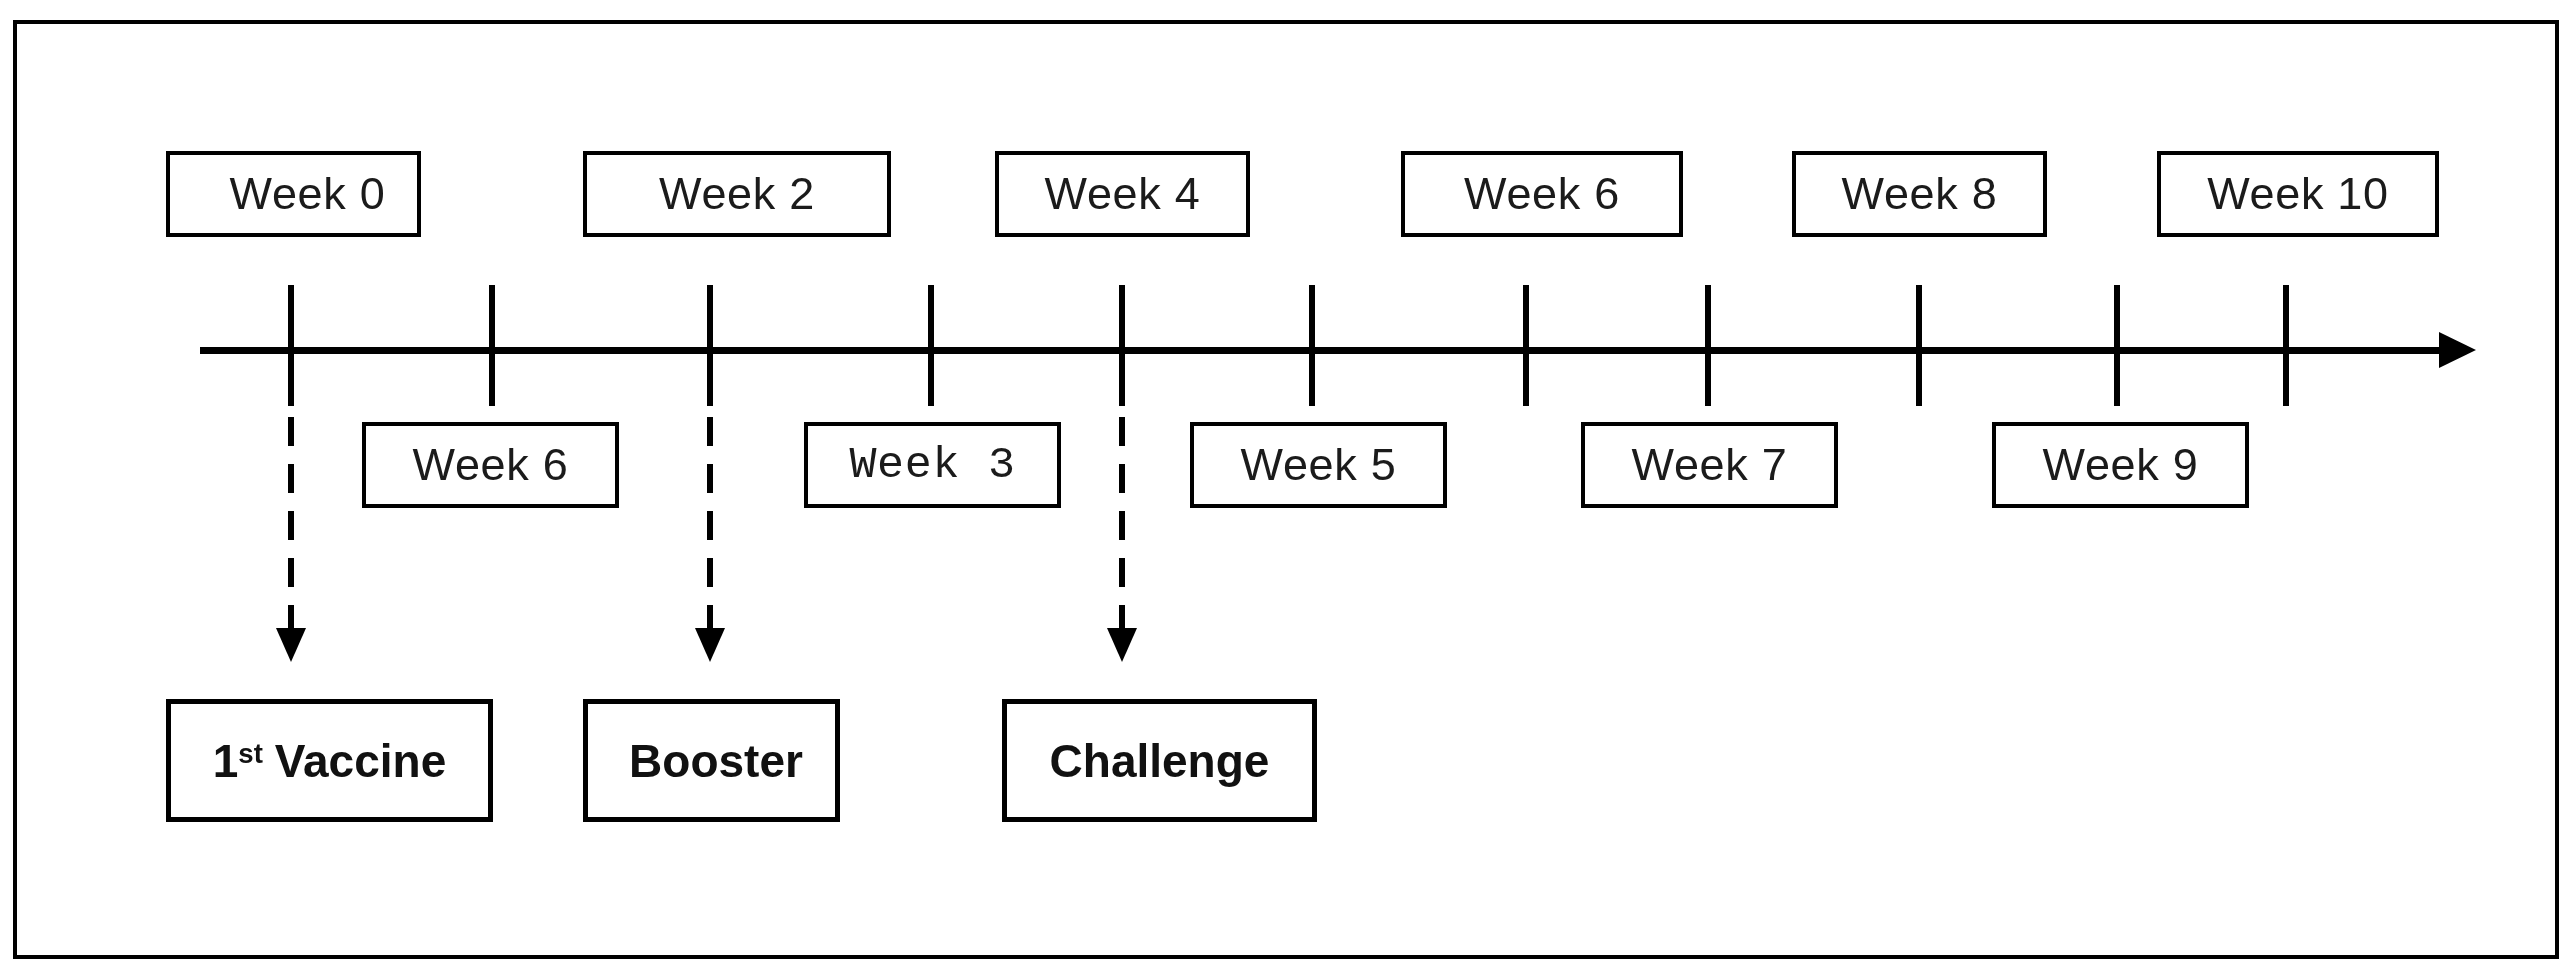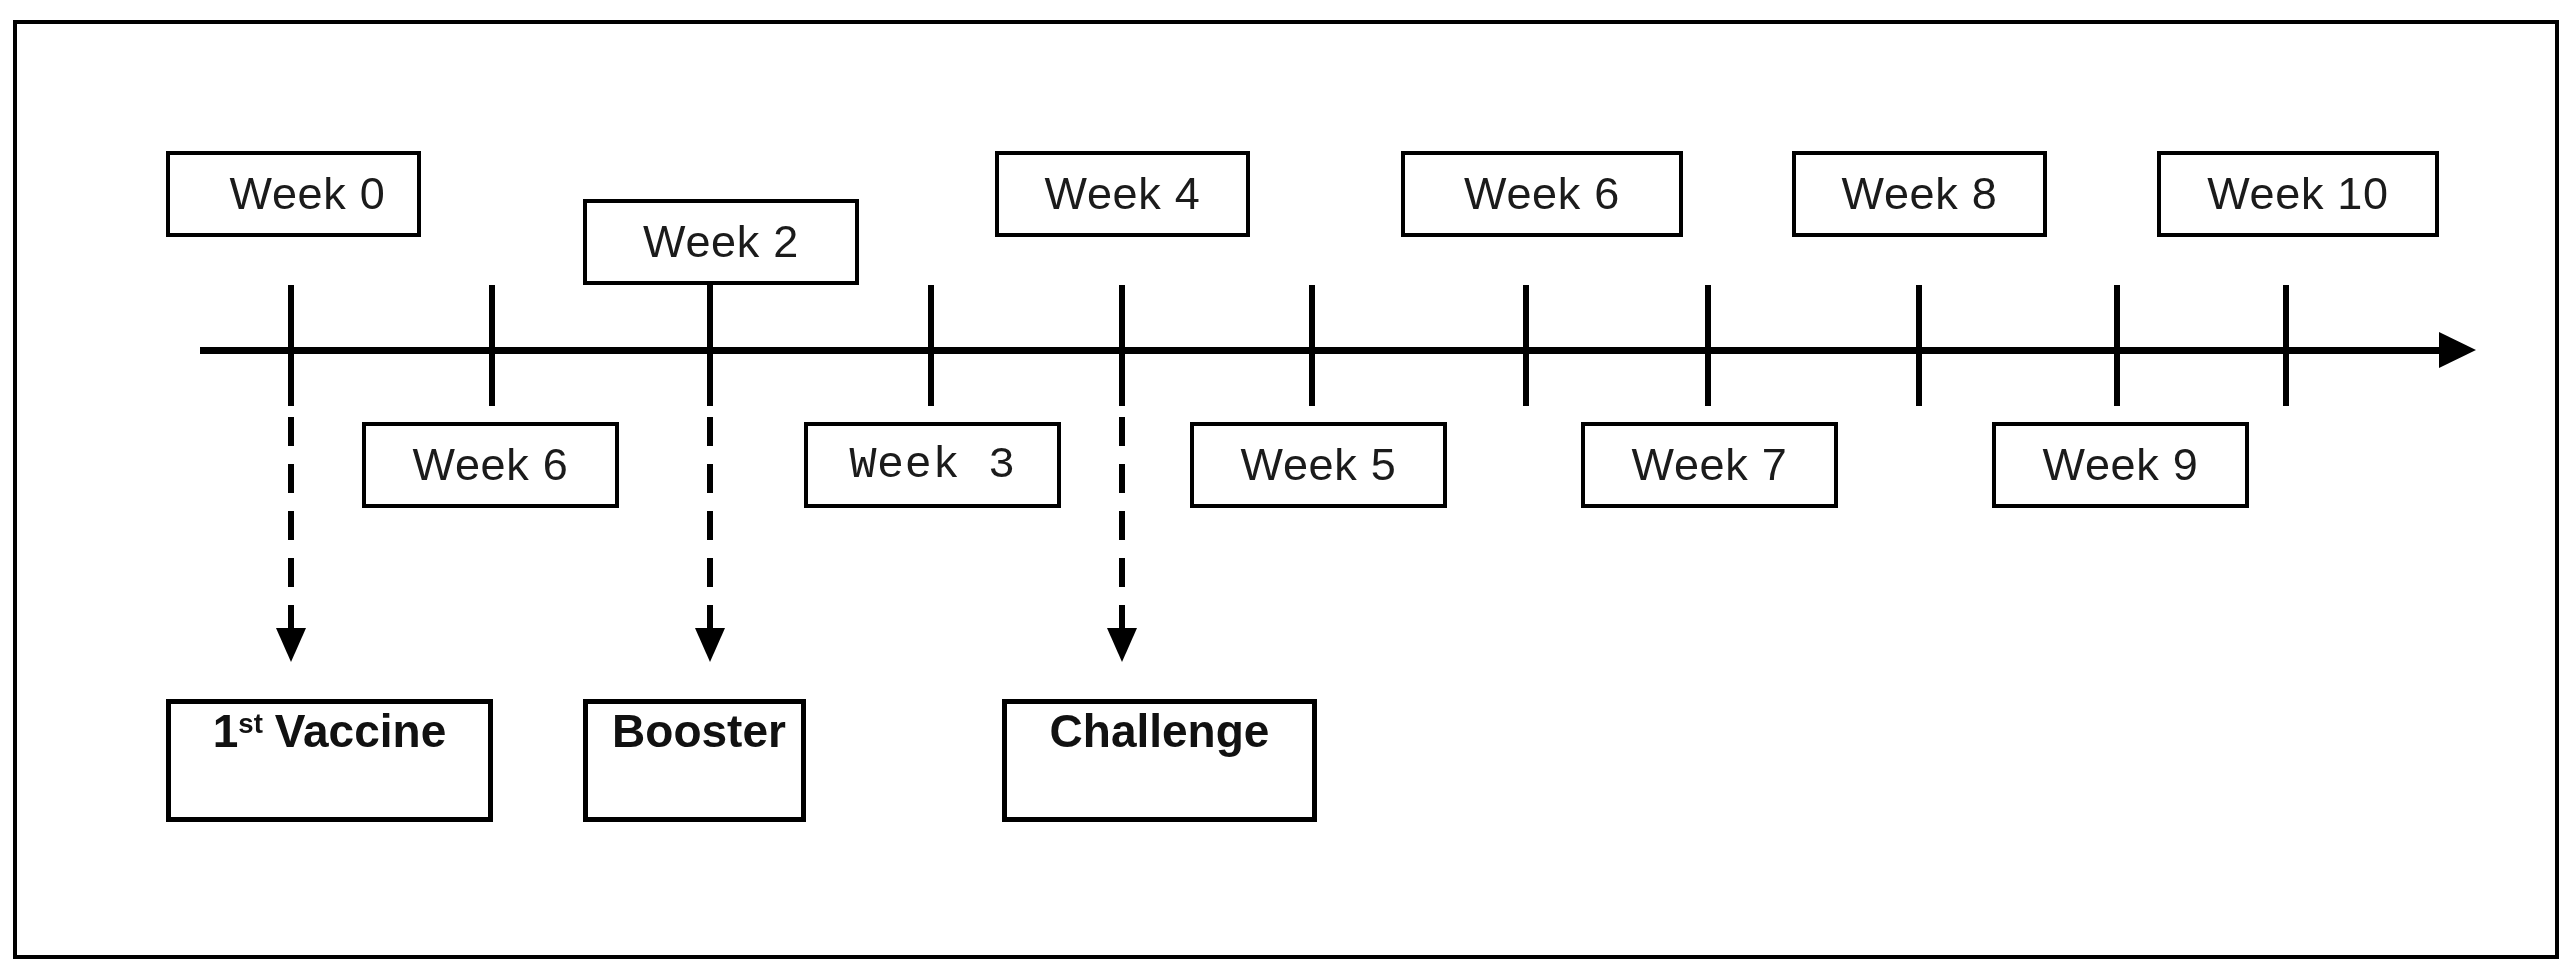--- a/index.html
+++ b/index.html
@@ -76,21 +76,21 @@
     border-top: 34px solid #000000;
   }
   .ebox {
     position: absolute;
     top: 699px;
     height: 123px;
     border: 5px solid #000000;
     box-sizing: border-box;
     background: #ffffff;
     display: flex;
-    align-items: flex-start;
+    align-items: center;
     justify-content: center;
   }
   .elabel {
     font-size: 46px;
     font-weight: bold;
     color: #111111;
     white-space: nowrap;
   }
   .elabel sup {
     font-size: 0.6em;
@@ -117,21 +117,21 @@
   <div class="tick" style="left:1309px;"></div>
   <div class="tick" style="left:1523px;"></div>
   <div class="tick" style="left:1705px;"></div>
   <div class="tick" style="left:1916px;"></div>
   <div class="tick" style="left:2114px;"></div>
   <div class="tick" style="left:2283px;"></div>
 
   <div class="wbox above" style="left:166px;  width:255px;padding-left:28px;">
     <span class="wlabel">Week 0</span>
   </div>
-  <div class="wbox above" style="left:583px;  width:276px;margin-top:48px;">
+  <div class="wbox above" style="left:583px;  width:308px;">
     <span class="wlabel">Week 2</span>
   </div>
   <div class="wbox above" style="left:995px; width:255px;">
     <span class="wlabel">Week 4</span>
   </div>
   <div class="wbox above" style="left:1401px; width:282px;">
     <span class="wlabel">Week 6</span>
   </div>
   <div class="wbox above" style="left:1792px; width:255px;text-align:right;">
     <span class="wlabel">Week 8</span>
@@ -159,21 +159,21 @@
   <div class="dash" style="left:288px;"></div>
   <div class="ahead" style="left:276px;"></div>
   <div class="dash" style="left:707px;"></div>
   <div class="ahead" style="left:695px;"></div>
   <div class="dash" style="left:1119px;"></div>
   <div class="ahead" style="left:1107px;"></div>
 
   <div class="ebox" style="left:166px; width:327px;">
     <span class="elabel"><span>1</span><sup>st</sup><span class="rest">Vaccine</span></span>
   </div>
-  <div class="ebox" style="left:583px; width:223px;padding-left:9px;">
+  <div class="ebox" style="left:583px; width:257px;padding-left:9px;">
     <span class="elabel">Booster</span>
   </div>
   <div class="ebox" style="left:966px; width:315px;margin-left:36px;">
     <span class="elabel">Challenge</span>
   </div>
 
 </div>
 
 
 </body></html>

